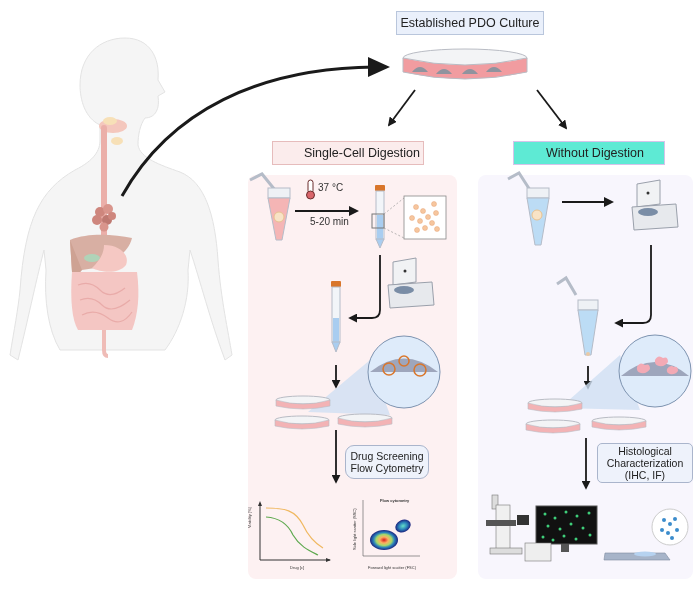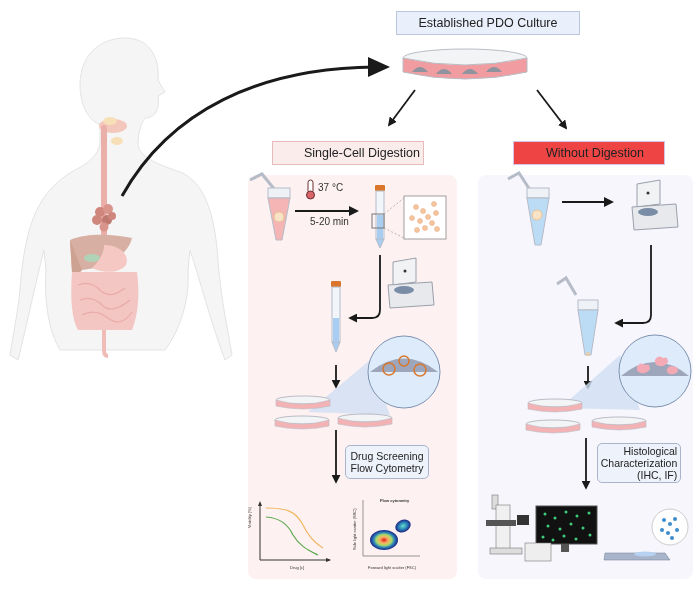--- a/index.html
+++ b/index.html
@@ -1,26 +1,26 @@
 <!DOCTYPE html>
 <html><head>
 <meta charset="utf-8">
 <style>
   html,body{margin:0;padding:0;background:#ffffff;}
   body{width:699px;height:590px;position:relative;overflow:hidden;font-family:"Liberation Sans",sans-serif;color:#222;}
   .label-box{position:absolute;display:flex;align-items:center;justify-content:center;text-align:center;font-size:12.5px;color:#222;box-sizing:border-box;}
-  #lbl-top{left:396px;top:11px;width:184px;height:24px;background:#eaf0fb;border:1.5px solid #b9c6dc;}
+  #lbl-top{left:396px;top:11px;width:148px;height:24px;background:#eaf0fb;border:1.5px solid #b9c6dc;}
   #lbl-single{left:272px;top:141px;width:152px;height:24px;background:#fbecec;border:1.5px solid #e6bcbc;padding-left:28px;}
-  #lbl-without{left:513px;top:141px;width:152px;height:24px;background:#ef4444;border:1.5px solid #d5c3ea;padding-left:12px;}
+  #lbl-without{left:513px;top:141px;width:152px;height:24px;background:#5eead4;border:1.5px solid #d5c3ea;padding-left:12px;}
   .panel{position:absolute;border-radius:8px;}
   #panel-single{left:248px;top:175px;width:209px;height:404px;background:#fdf1f2;}
   #panel-without{left:478px;top:175px;width:215px;height:404px;background:#f8f6fd;}
   .rounded-box{position:absolute;background:#eef2fb;border:1px solid #aab5cc;border-radius:5px;font-size:10.5px;line-height:12px;text-align:center;display:flex;align-items:center;justify-content:center;box-sizing:border-box;}
-  #box-drug{left:345px;top:445px;width:84px;height:34px;}
-  #box-histo{left:597px;top:443px;width:84px;height:40px;text-align:right;}
+  #box-drug{left:345px;top:445px;width:84px;height:34px;border-radius:9px;}
+  #box-histo{left:597px;top:443px;width:96px;height:40px;}
   .small-txt{position:absolute;font-size:10px;color:#333;}
   svg{position:absolute;left:0;top:0;}
 </style>
 </head>
 <body>
 
 <div class="panel" id="panel-single"></div>
 <div class="panel" id="panel-without"></div>
 
 <svg width="699" height="590" viewBox="0 0 699 590">

